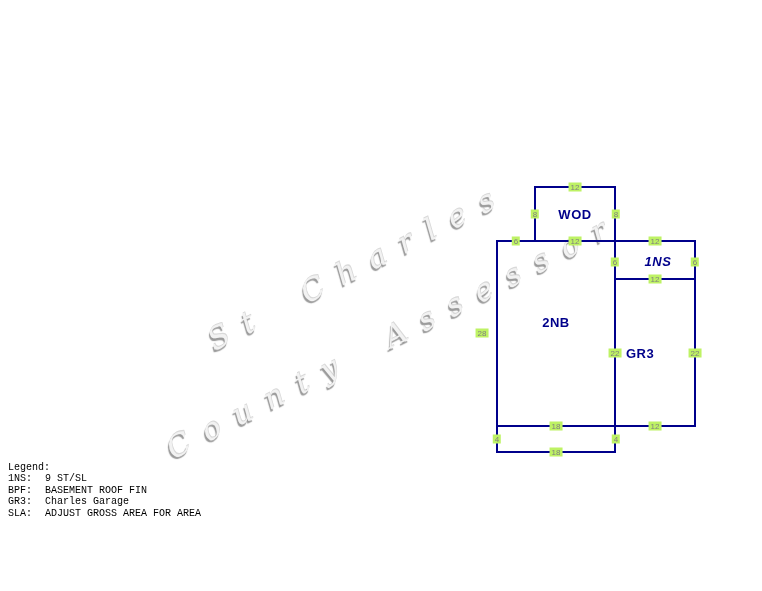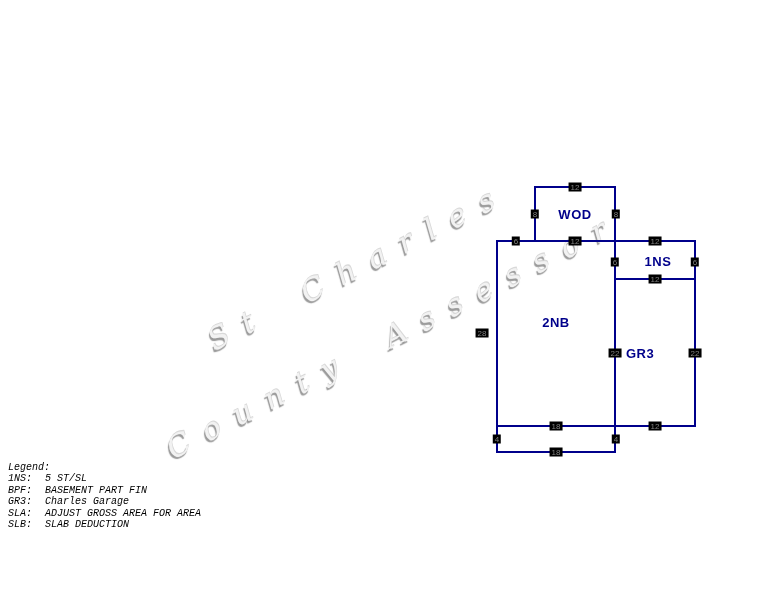--- a/index.html
+++ b/index.html
@@ -35,21 +35,21 @@
     color: #f2f2f2;
     text-shadow: -2px 2px 1px #9a9a9a, 1px -1px 0 #d9d9d9;
     white-space: nowrap;
   }
 
   
   .wall { position: absolute; background: #00008B; }
   .dim {
     position: absolute;
     transform: translate(-50%, -50%);
-    background: #000000;
+    background: #bef264;
     color: #808080;
     font-size: 8px;
     line-height: 9px;
     padding: 0 2px;
     white-space: nowrap;
   }
   .area {
     position: absolute;
     transform: translate(-50%, -50%);
     color: #00008B;
@@ -62,21 +62,20 @@
   
   .legend {
     position: absolute;
     left: 8px;
     top: 462px;
     font-family: "Liberation Mono", "DejaVu Sans Mono", monospace;
     font-size: 10px;
     line-height: 11.4px;
     color: #000000;
     white-space: nowrap;
-    font-style: italic;
   }
   .legend-row .code { display: inline-block; width: 37px; }
 </style>
 </head>
 <body>
 
 <div class="page">
 
   <div class="watermark">
     <div class="wm-line">St Charles</div>
@@ -106,37 +105,34 @@
     <span class="dim" style="left:482px; top:333px;text-align:center;">28</span>
     <span class="dim" style="left:615px; top:353px;">22</span>
     <span class="dim" style="left:695px; top:353px;">22</span>
     <span class="dim" style="left:556px; top:426px;">18</span>
     <span class="dim" style="left:655px; top:426px;">12</span>
     <span class="dim" style="left:497px; top:439px;">4</span>
     <span class="dim" style="left:616px; top:439px;">4</span>
     <span class="dim" style="left:556px; top:452px;">18</span>
 
     <span class="area" style="left:575px; top:214px;">WOD</span>
-    <span class="area" style="left:658px; top:261px;">1NS</span>
+    <span class="area" style="left:658px; top:261px;font-style:italic;">1NS</span>
     <span class="area" style="left:556px; top:322px;">2NB</span>
     <span class="area" style="left:640px; top:353px;">GR3</span>
   </div>
 
   <div class="legend">
     <div class="legend-title">Legend:</div>
     <div class="legend-row">
-      <span class="code">1NS:</span><span class="desc">5 ST/SL</span>
+      <span class="code">1NS:</span><span class="desc">9 ST/SL</span>
     </div>
     <div class="legend-row">
-      <span class="code">BPF:</span><span class="desc">BASEMENT PART FIN</span>
+      <span class="code">BPF:</span><span class="desc">BASEMENT ROOF FIN</span>
     </div>
     <div class="legend-row">
       <span class="code">GR3:</span><span class="desc">Charles Garage</span>
     </div>
     <div class="legend-row">
       <span class="code">SLA:</span><span class="desc">ADJUST GROSS AREA FOR AREA</span>
     </div>
-    <div class="legend-row">
-      <span class="code">SLB:</span><span class="desc">SLAB DEDUCTION</span>
-    </div>
   </div>
 
 </div>
 
 </body></html>

